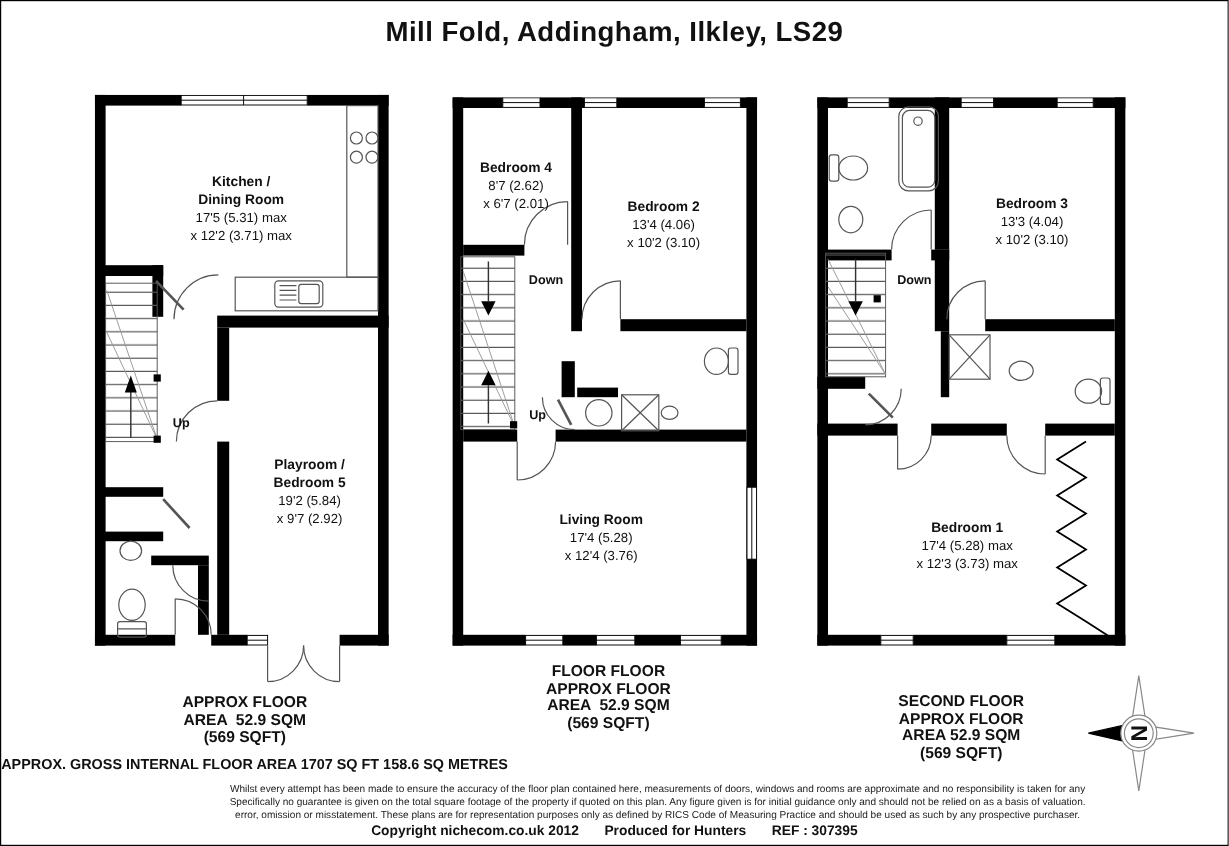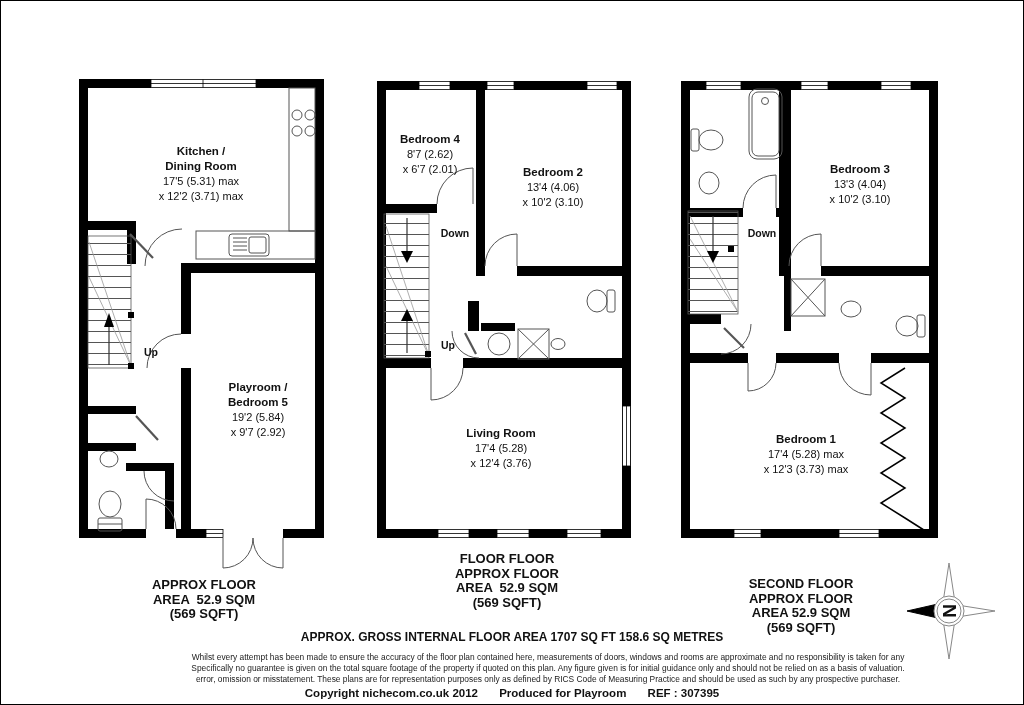--- a/index.html
+++ b/index.html
@@ -4,37 +4,38 @@
 <style>
   html,body{margin:0;padding:0;background:#fff;}
   .page{position:relative;width:1024px;height:705px;background:#fff;overflow:hidden;
         box-sizing:border-box;border:1px solid #000;font-family:"Liberation Sans",sans-serif;color:#111;}
   .title{position:absolute;top:12px;left:0;width:100%;text-align:center;
          font-size:23px;font-weight:bold;letter-spacing:.4px;}
   svg.plan{position:absolute;}
   .caption{position:absolute;width:200px;text-align:center;font-weight:bold;
            font-size:13px;line-height:14.5px;}
   .caption div{white-space:pre;}
-  .gross{position:absolute;top:629px;left:0;width:100%;text-align:center;
+  .gross{position:absolute;top:629px;left:0;width:100%;text-align:left;
          font-weight:bold;font-size:12px;}
   .disclaimer{position:absolute;top:651px;left:0;width:100%;text-align:center;
               font-size:8.4px;line-height:11px;color:#222;padding-left:36px;}
   .copyright{position:absolute;top:686px;left:0;width:100%;text-align:center;
              font-weight:bold;font-size:11.5px;}
   .copyright span{margin:0 9px;}
   text{fill:#111;}
   .rname{font:bold 11.5px "Liberation Sans",sans-serif;}
   .rdim{font:11px "Liberation Sans",sans-serif;}
   .slab{font:bold 10.5px "Liberation Sans",sans-serif;}
 </style>
 </head>
 <body>
 
 <div class="page">
 
+  <div class="title">Mill Fold, Addingham, Ilkley, LS29</div>
 
   <svg class="plan" style="left:78px;top:78px" width="245" height="490" viewBox="0 0 245 490">
     <defs>
       <pattern id="tg" width="45" height="11" patternUnits="userSpaceOnUse">
         <path d="M0 10.5 H45" stroke="#555" stroke-width="1" fill="none"></path>
       </pattern>
     </defs>
     <g fill="#000">
       <rect x="0" y="0" width="72" height="9"></rect>
       <rect x="177" y="0" width="68" height="9"></rect>
@@ -318,17 +319,17 @@
   </svg>
 
   <div class="gross">APPROX. GROSS INTERNAL FLOOR AREA 1707 SQ FT 158.6 SQ METRES</div>
   <div class="disclaimer">
     <div>Whilst every attempt has been made to ensure the accuracy of the floor plan contained here, measurements of doors, windows and rooms are approximate and no responsibility is taken for any</div>
     <div>Specifically no guarantee is given on the total square footage of the property if quoted on this plan. Any figure given is for initial guidance only and should not be relied on as a basis of valuation.</div>
     <div>error, omission or misstatement. These plans are for representation purposes only as defined by RICS Code of Measuring Practice and should be used as such by any prospective purchaser.</div>
   </div>
   <div class="copyright">
     <span>Copyright nichecom.co.uk 2012</span>
-    <span>Produced for Playroom</span>
+    <span>Produced for Hunters</span>
     <span>REF : 307395</span>
   </div>
 
 </div>
 
 </body></html>

